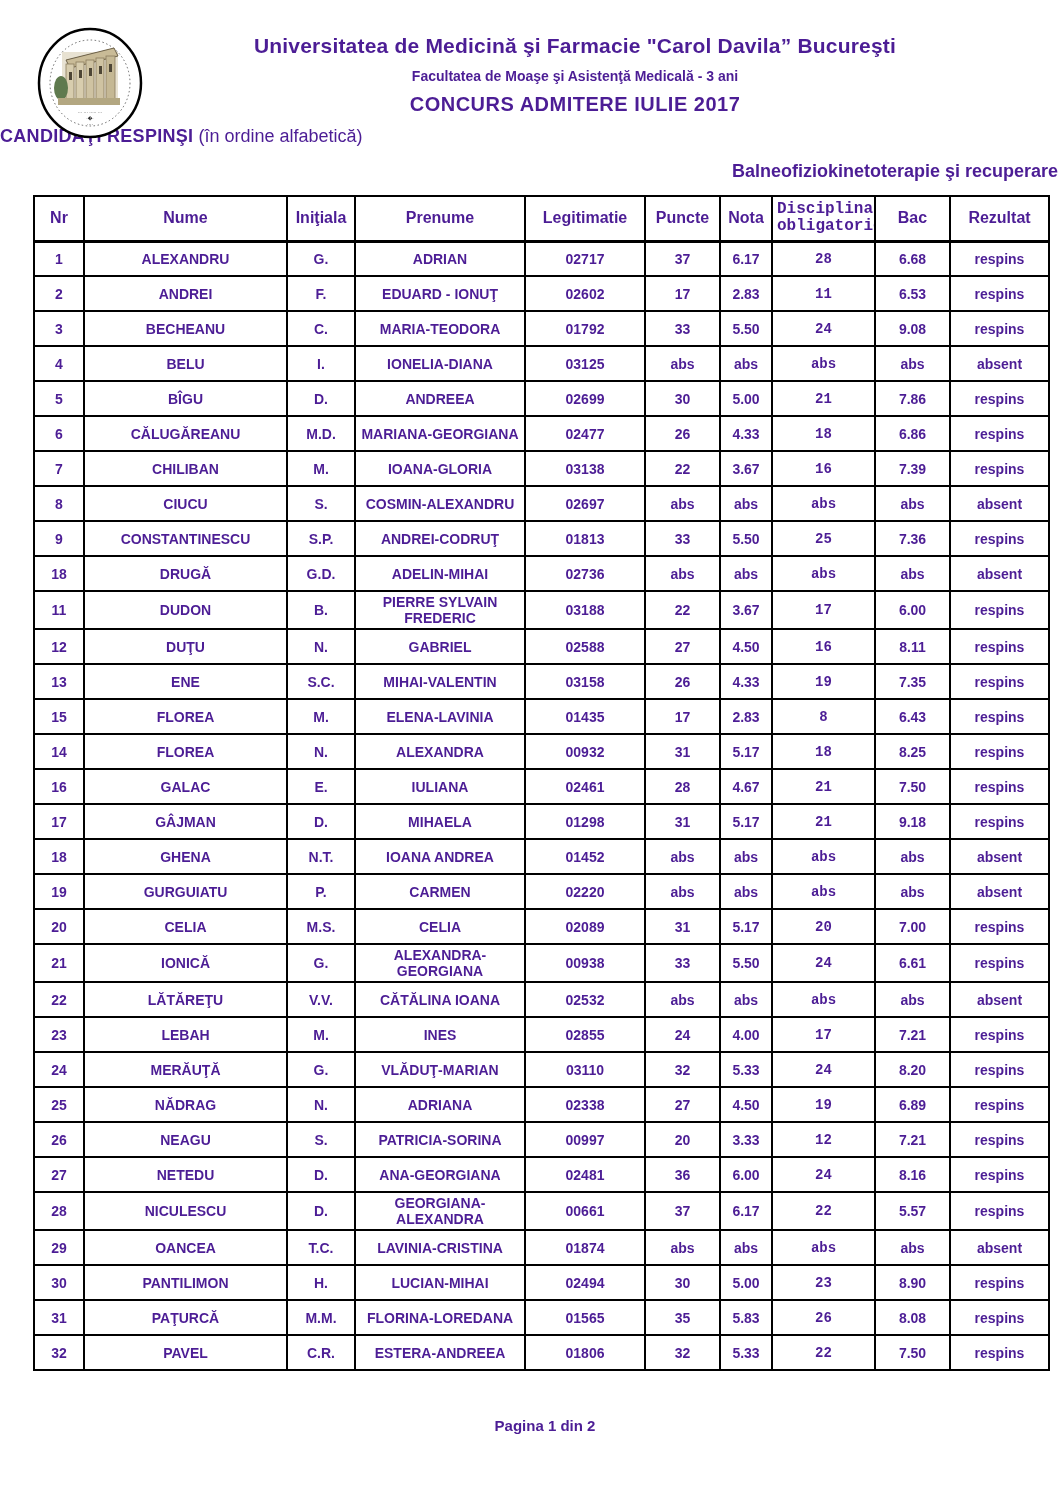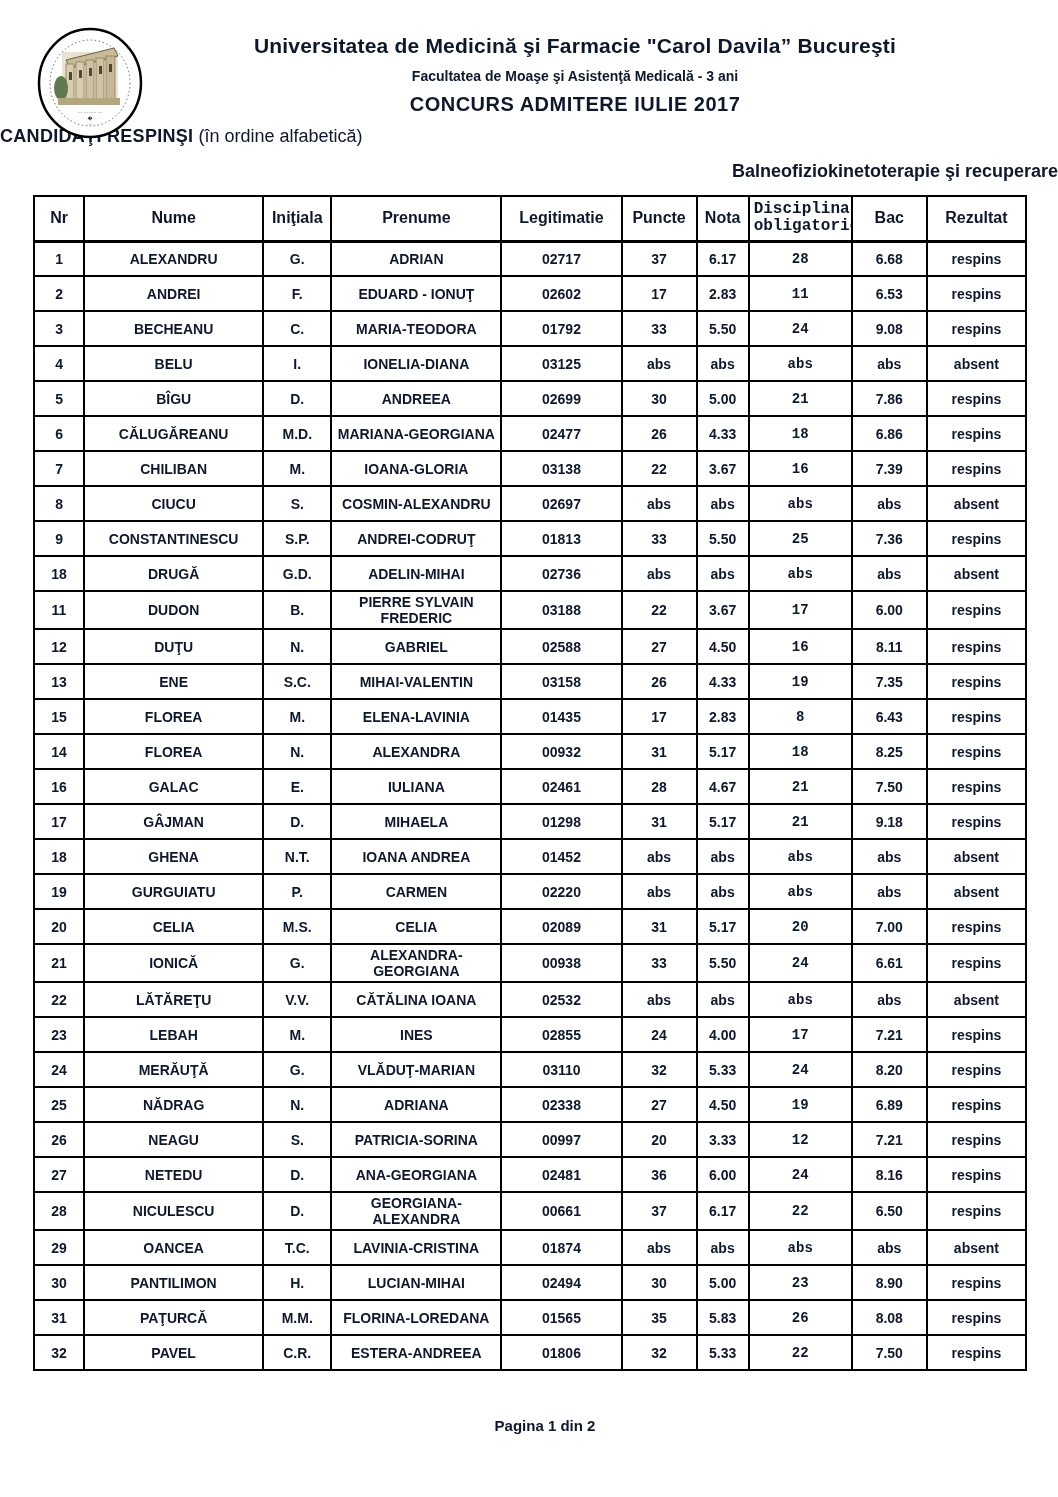--- a/index.html
+++ b/index.html
@@ -1,19 +1,19 @@
 <!DOCTYPE html>
 <html><head>
 <meta charset="utf-8">
 <style>
   html,body{margin:0;padding:0;background:#fff;}
   .doc{
     position:relative;
     width:1058px;height:1497px;
-    background:#ffffff;color:#0f172a;
+    background:#ffffff;color:#4c1d95;
     font-family:"Liberation Sans","DejaVu Sans",sans-serif;
     box-sizing:border-box;
     padding-top:34px;
     overflow:hidden;
   }
   .logo{position:absolute;left:36px;top:26px;width:108px;height:114px;}
   .titles{margin-left:92px;text-align:center;}
   .t1{font-size:21px;font-weight:bold;margin-bottom:10px;letter-spacing:.2px;}
   .t2{font-size:14px;font-weight:bold;margin-bottom:9px;}
   .t3{font-size:20px;font-weight:bold;margin-bottom:10px;letter-spacing:.5px;}
@@ -43,21 +43,21 @@
     line-height:1.1;
     border-bottom:3px solid #000;
   }
   table.results td{
     font-size:14px;
     height:35px;
     line-height:16px;
     text-align:center;
   }
   
-  .c0{width:50px;} .c1{width:179px;} .c2{width:68px;} .c3{width:170px;}
+  .c0{width:50px;} .c1{width:203px;} .c2{width:68px;} .c3{width:170px;}
   .c4{width:120px;} .c5{width:75px;} .c6{width:52px;} .c7{width:103px;font-family:Liberation Mono, monospace;}
   .c8{width:75px;} .c9{width:99px;}
   
   td.c0{text-align:left;padding-left:10px;}
   td.c1, th.c1{text-align:left;padding-left:12px;}
   td.c2, th.c2{text-align:left;padding-left:6px;}
   td.c3, th.c3{text-align:left;padding-left:12px;}
   th.c2{padding-left:4px;padding-right:0;}
   .footer{margin-top:46px;text-align:center;font-size:15px;font-weight:bold;padding-left:32px;}
 </style>
@@ -448,21 +448,21 @@
         </tr>
         <tr>
           <td class="c0">28</td>
           <td class="c1">NICULESCU</td>
           <td class="c2">D.</td>
           <td class="c3">GEORGIANA-ALEXANDRA</td>
           <td class="c4">00661</td>
           <td class="c5">37</td>
           <td class="c6">6.17</td>
           <td class="c7">22</td>
-          <td class="c8">6.50</td>
+          <td class="c8">5.57</td>
           <td class="c9">respins</td>
         </tr>
         <tr>
           <td class="c0">29</td>
           <td class="c1">OANCEA</td>
           <td class="c2">T.C.</td>
           <td class="c3">LAVINIA-CRISTINA</td>
           <td class="c4">01874</td>
           <td class="c5">abs</td>
           <td class="c6">abs</td>

